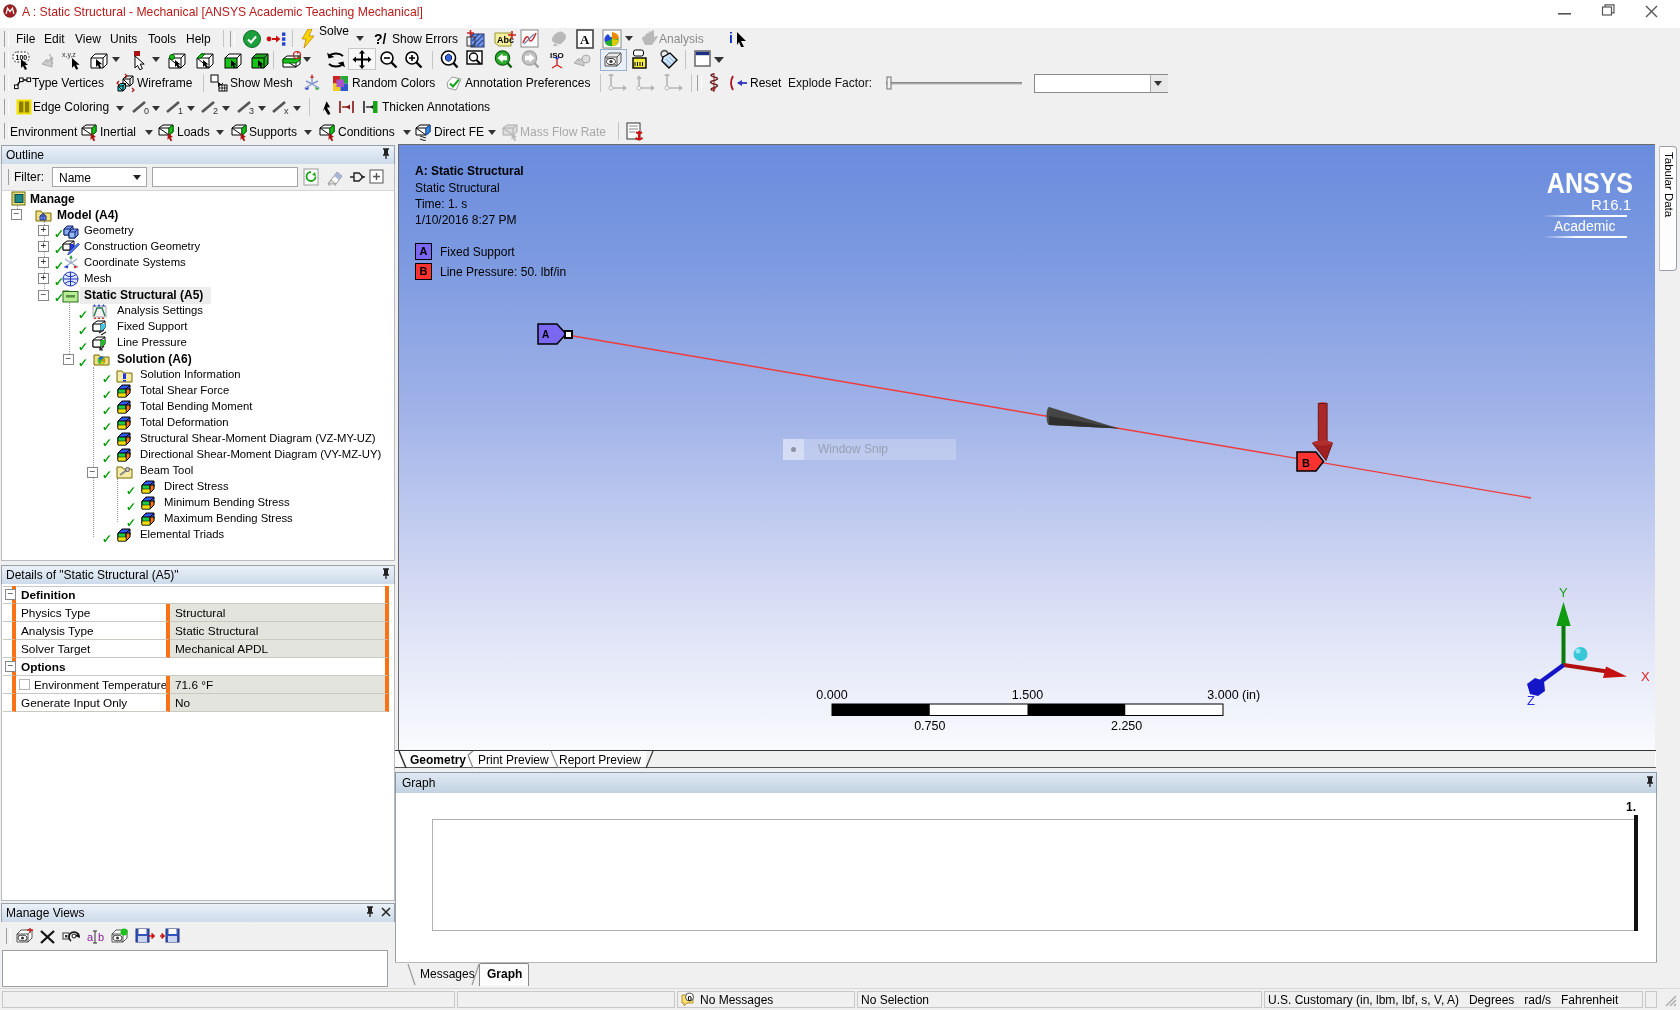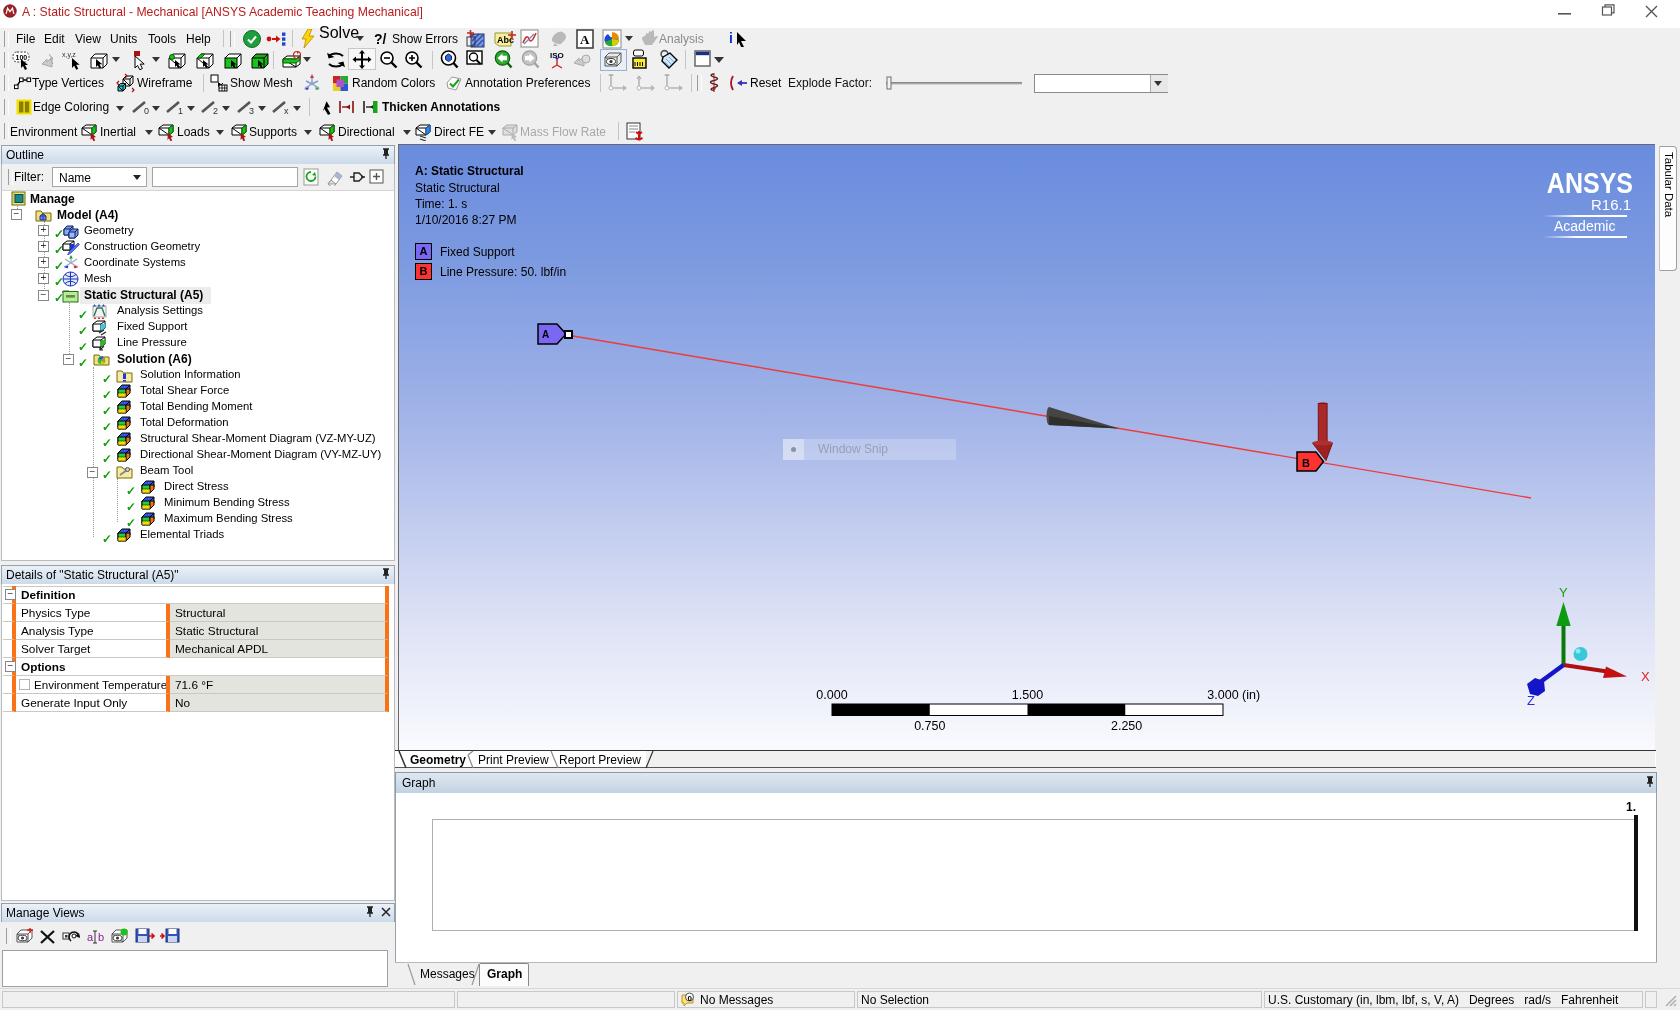--- a/index.html
+++ b/index.html
@@ -57,21 +57,21 @@
       <path d="M6 8 h7" stroke="#cc1111" stroke-width="2"></path>
       <path d="M10 4.5 l4.5 3.5 l-4.5 3.5 z" fill="#cc1111"></path>
       <rect x="16" y="1.5" width="3.4" height="3.4" fill="#2244cc"></rect>
       <rect x="16" y="6.4" width="3.4" height="3.4" fill="#2244cc"></rect>
       <rect x="16" y="11.3" width="3.4" height="3.4" fill="#2244cc"></rect>
     </svg>
 <div class="sep" style="left:292px;top:30px;height:17px;"></div>
 <svg class="abs" style="left:300px;top:29px" width="17" height="19">
       <path d="M8 0 L2 10 h4 L4 19 L14 7 h-5 L12 0 z" fill="#ffd500" stroke="#b8860b" stroke-width="0.8"></path>
     </svg>
-<div class="lbl" style="left:319px;top:24px;font-size:16px;">Solve</div>
+<div class="lbl" style="left:319px;top:24px;font-size:12px;">Solve</div>
 <div class="darr" style="left:356px;top:36px;"></div>
 <div class="lbl" style="left:374px;top:31px;font-size:14px;font-weight:bold;">?/</div>
 <div class="lbl" style="left:392px;top:32px;font-size:12px;">Show Errors</div>
 <svg class="abs" style="left:466px;top:29px" width="20" height="20">
       <rect x="5" y="5" width="13" height="13" fill="#7799ee"></rect>
       <path d="M6 17 l11-11 M6 12 l7-7 M6 7 l2-2 M11 17 l6-6 M16 17 l1-1" stroke="#334c99" stroke-width="1.4"></path>
       <rect x="5" y="5" width="13" height="13" fill="none" stroke="#223366"></rect>
       <path d="M1 4 h7 M4.5 1 v7" stroke="#cc2222" stroke-width="1.6"></path>
       <rect x="1" y="8" width="8" height="9" fill="none" stroke="#333"></rect>
     </svg>
@@ -363,21 +363,21 @@
       <path d="M2 2 v12 M15 2 v12" stroke="#881111" stroke-width="1.6"></path>
       <path d="M4 8 h7" stroke="#881111" stroke-width="1.4"></path>
       <path d="M8 8 l4-2.5 v5z" fill="#881111"></path>
     </svg>
 <svg class="abs" style="left:362px;top:99px" width="17" height="16">
       <path d="M2 2 v12" stroke="#222" stroke-width="1.6"></path>
       <path d="M4 8 h8" stroke="#222" stroke-width="1.4"></path>
       <path d="M8 8 l4-2.5 v5z" fill="#222"></path>
       <rect x="11" y="2" width="4.5" height="12" fill="#17a417"></rect>
     </svg>
-<div class="lbl" style="left:382px;top:100px;font-size:12px;font-weight:bold;">Thicken Annotations</div>
+<div class="lbl" style="left:382px;top:100px;font-size:12px;">Thicken Annotations</div>
 
 <div class="tb" style="top:119px;height:25px;border-bottom:1px solid #cfcfcf;"></div>
 <div class="grip" style="left:4px;top:123px;"></div>
 <div class="lbl" style="left:10px;top:125px;font-size:12px;">Environment</div>
 <svg class="abs" style="left:80px;top:122px" width="20" height="19">
       <path d="M2 6 l4-3 h10 v7 l-4 3 z M2 6 h10 v7 h-10 z M12 6 l4-3" fill="#fff" stroke="#000"></path>
       <path d="M12 6 l4-3 v7 l-4 3z" fill="#17c417" stroke="#060"></path>
       <path d="M11 11 l5 4 -2.2 0.4 1.4 3 -1.8 0.8 -1.4-3 -1.6 1.8z" fill="#aa1111"></path>
     </svg>
 <div class="lbl" style="left:100px;top:125px;font-size:12px;">Inertial</div>
@@ -394,21 +394,21 @@
       <path d="M12 6 l4-3 v7 l-4 3z" fill="#17c417" stroke="#060"></path>
       <path d="M11 11 l5 4 -2.2 0.4 1.4 3 -1.8 0.8 -1.4-3 -1.6 1.8z" fill="#aa1111"></path>
     </svg>
 <div class="lbl" style="left:249px;top:125px;font-size:12px;">Supports</div>
 <div class="darr" style="left:304px;top:130px;"></div>
 <svg class="abs" style="left:318px;top:122px" width="20" height="19">
       <path d="M2 6 l4-3 h10 v7 l-4 3 z M2 6 h10 v7 h-10 z M12 6 l4-3" fill="#fff" stroke="#000"></path>
       <path d="M12 6 l4-3 v7 l-4 3z" fill="#17c417" stroke="#060"></path>
       <path d="M11 11 l5 4 -2.2 0.4 1.4 3 -1.8 0.8 -1.4-3 -1.6 1.8z" fill="#aa1111"></path>
     </svg>
-<div class="lbl" style="left:338px;top:125px;font-size:12px;">Directional</div>
+<div class="lbl" style="left:338px;top:125px;font-size:12px;">Conditions</div>
 <div class="darr" style="left:403px;top:130px;"></div>
 <svg class="abs" style="left:414px;top:122px" width="20" height="19">
       <path d="M2 6 l4-3 h10 v7 l-4 3 z M2 6 h10 v7 h-10 z M12 6 l4-3" fill="#fff" stroke="#000"></path>
       <path d="M12 6 l4-3 v7 l-4 3z" fill="#3388dd" stroke="#1155aa"></path>
       <path d="M6 14 l6 2 M6 17 l6 2" stroke="#333" stroke-width="1.2"></path>
     </svg>
 <div class="lbl" style="left:434px;top:125px;font-size:12px;">Direct FE</div>
 <div class="darr" style="left:488px;top:130px;"></div>
 <svg class="abs" style="left:501px;top:122px" width="20" height="19">
       <path d="M2 6 l4-3 h10 v7 l-4 3 z M2 6 h10 v7 h-10 z M12 6 l4-3" fill="#ddd" stroke="#aaa"></path>

